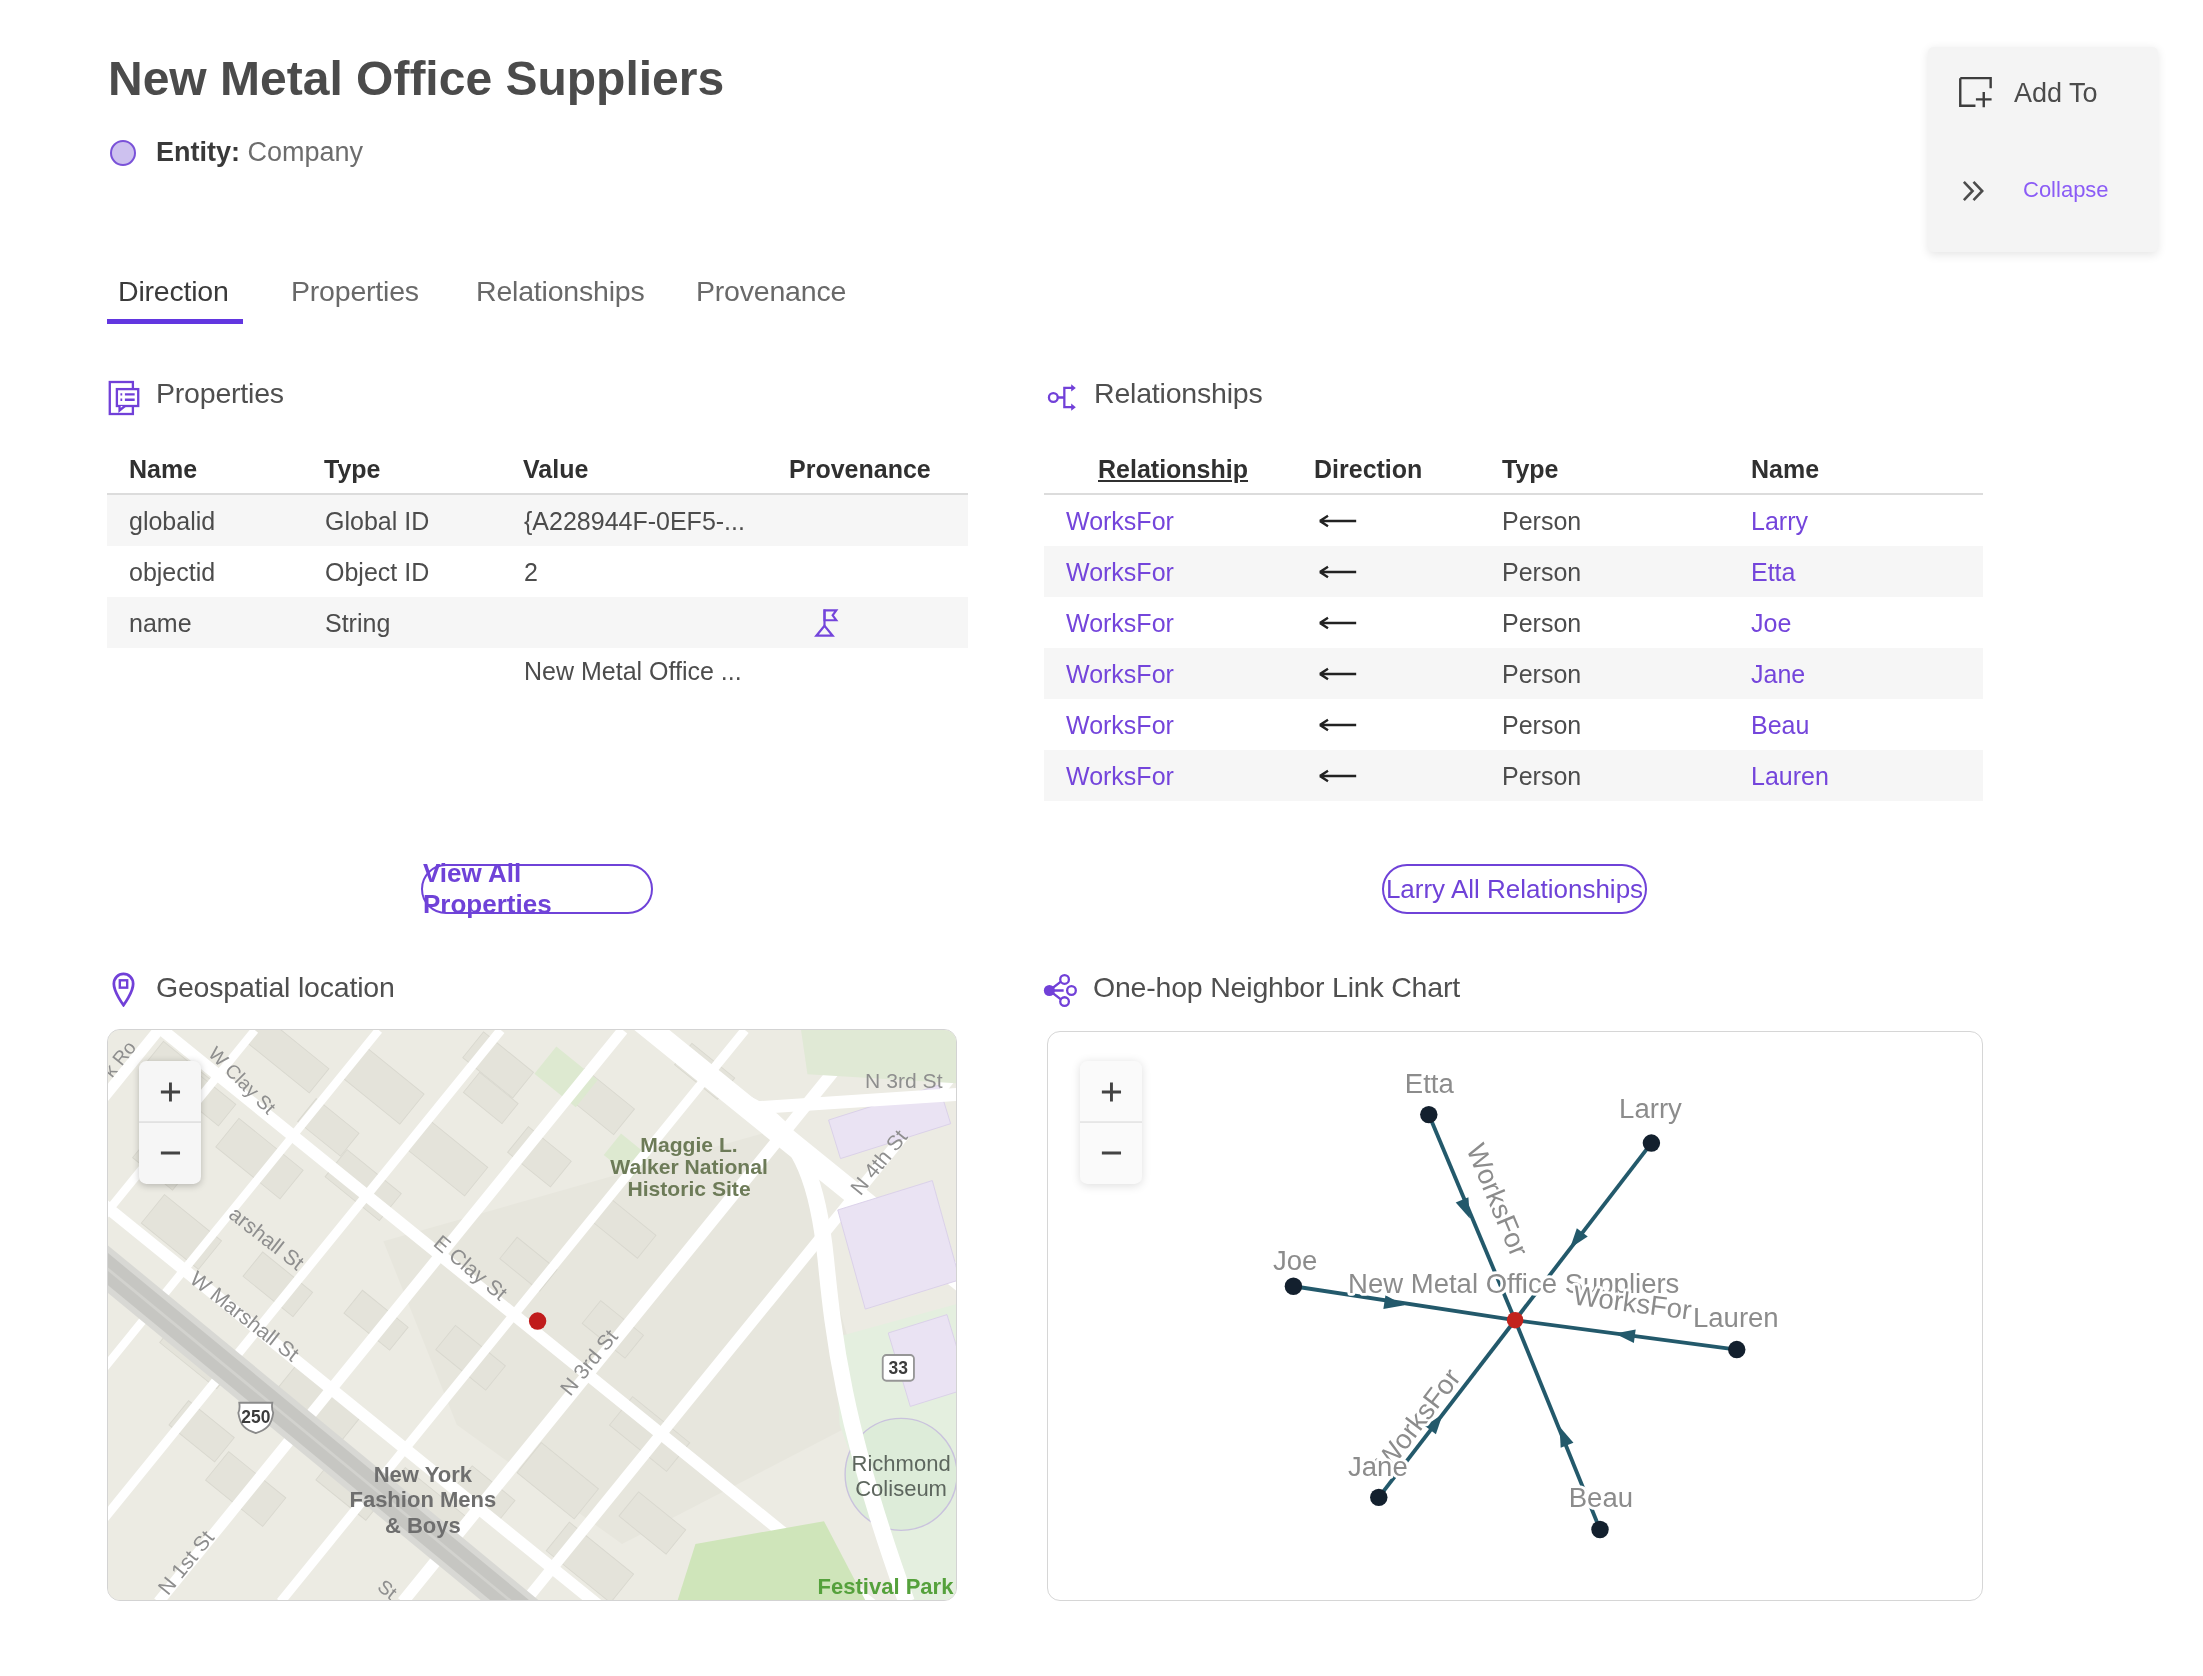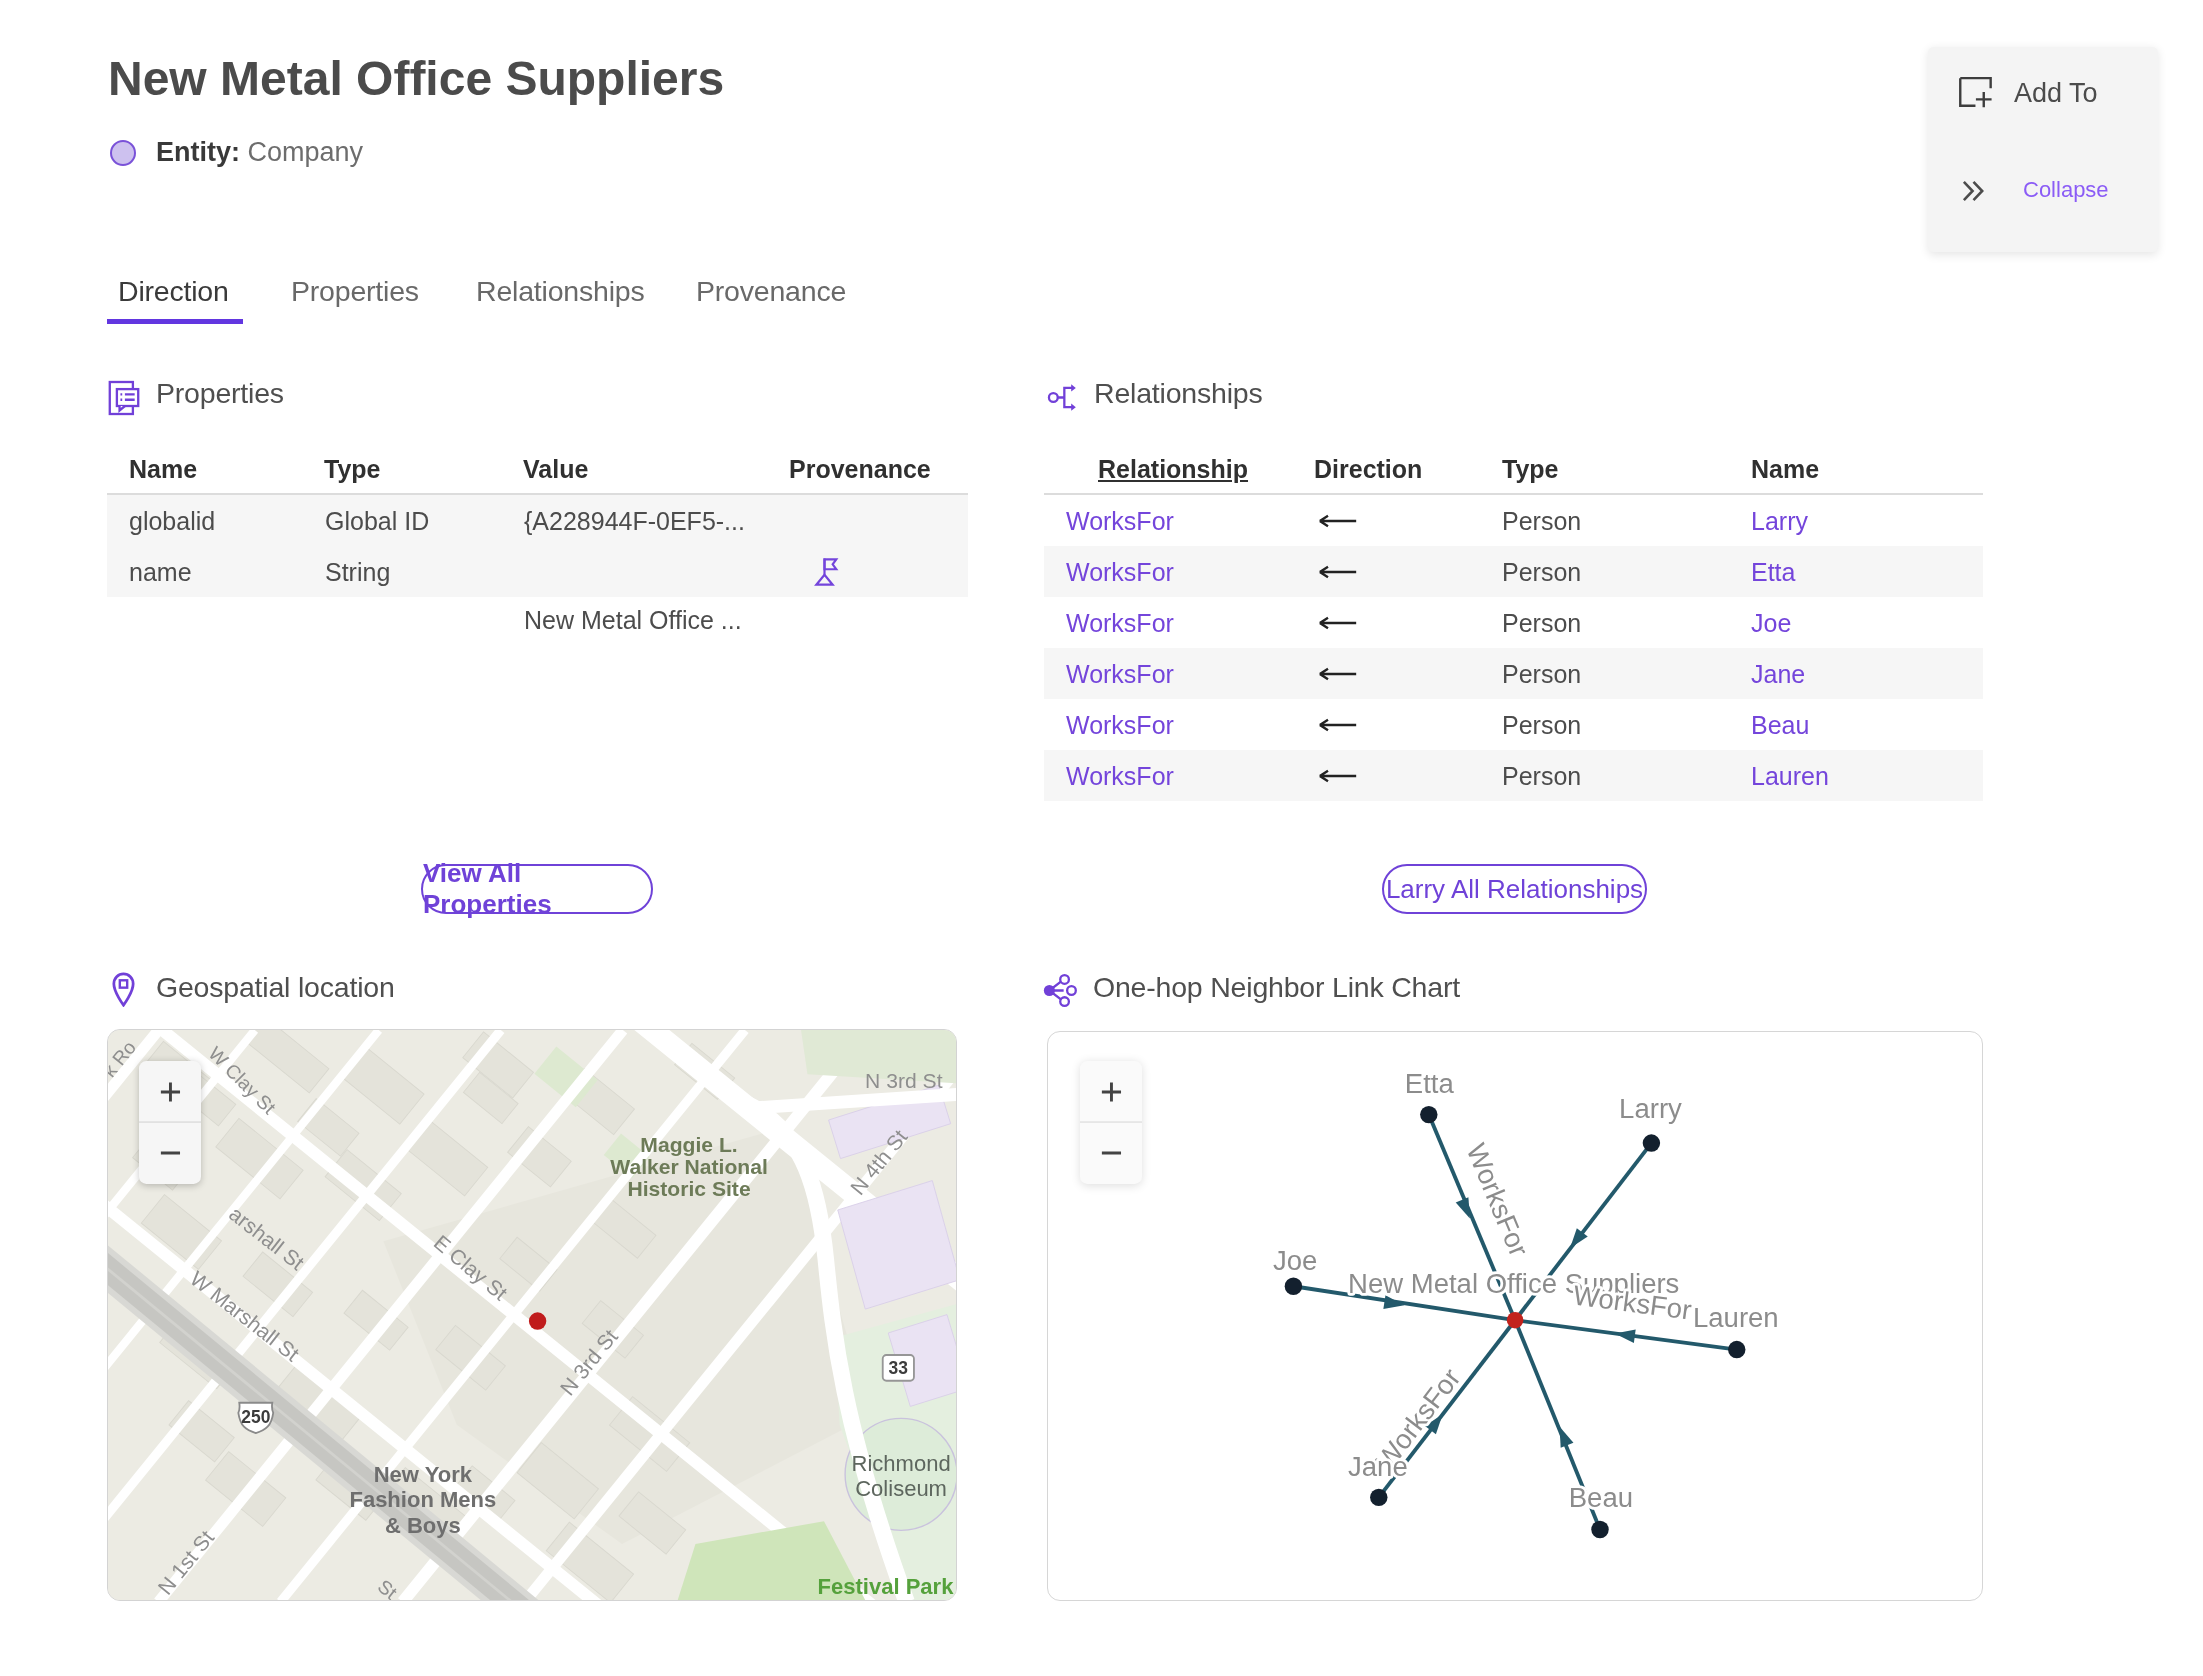--- a/index.html
+++ b/index.html
@@ -67,20 +67,25 @@
   <div class="abs thead" style="left:129px;">Name</div>
   <div class="abs thead" style="left:324px;">Type</div>
   <div class="abs thead" style="left:523px;">Value</div>
   <div class="abs thead" style="left:789px;">Provenance</div>
   <div class="abs rule" style="left:107px;width:861px;"></div>
   <div class="abs" style="left:107px;top:495px;width:861px;">
     <div class="trow odd" style="position:relative;">
       <div class="cell" style="left:22px;">globalid</div>
       <div class="cell" style="left:218px;">Global ID</div>
       <div class="cell" style="left:417px;">{A228944F-0EF5-...</div>
+    </div>
+    <div class="trow" style="position:relative;">
+      <div class="cell" style="left:22px;">objectid</div>
+      <div class="cell" style="left:218px;">Object ID</div>
+      <div class="cell" style="left:417px;">2</div>
     </div>
     <div class="trow odd" style="position:relative;">
       <div class="cell" style="left:22px;">name</div>
       <div class="cell" style="left:218px;">String</div>
       <div class="cell" style="left:417px;margin-top:48px;">New Metal Office ...</div>
       <svg class="cell" style="left:703px;width:29px;height:31px" viewBox="0 0 32 34" fill="none" stroke="#7445db" stroke-width="2.4">
         <path d="M16 2 V20"></path>
         <path d="M16 3 H29 L25 8.5 L29 14 H16 z"></path>
         <path d="M16 20 L7 31 H25 z"></path>
       </svg>

